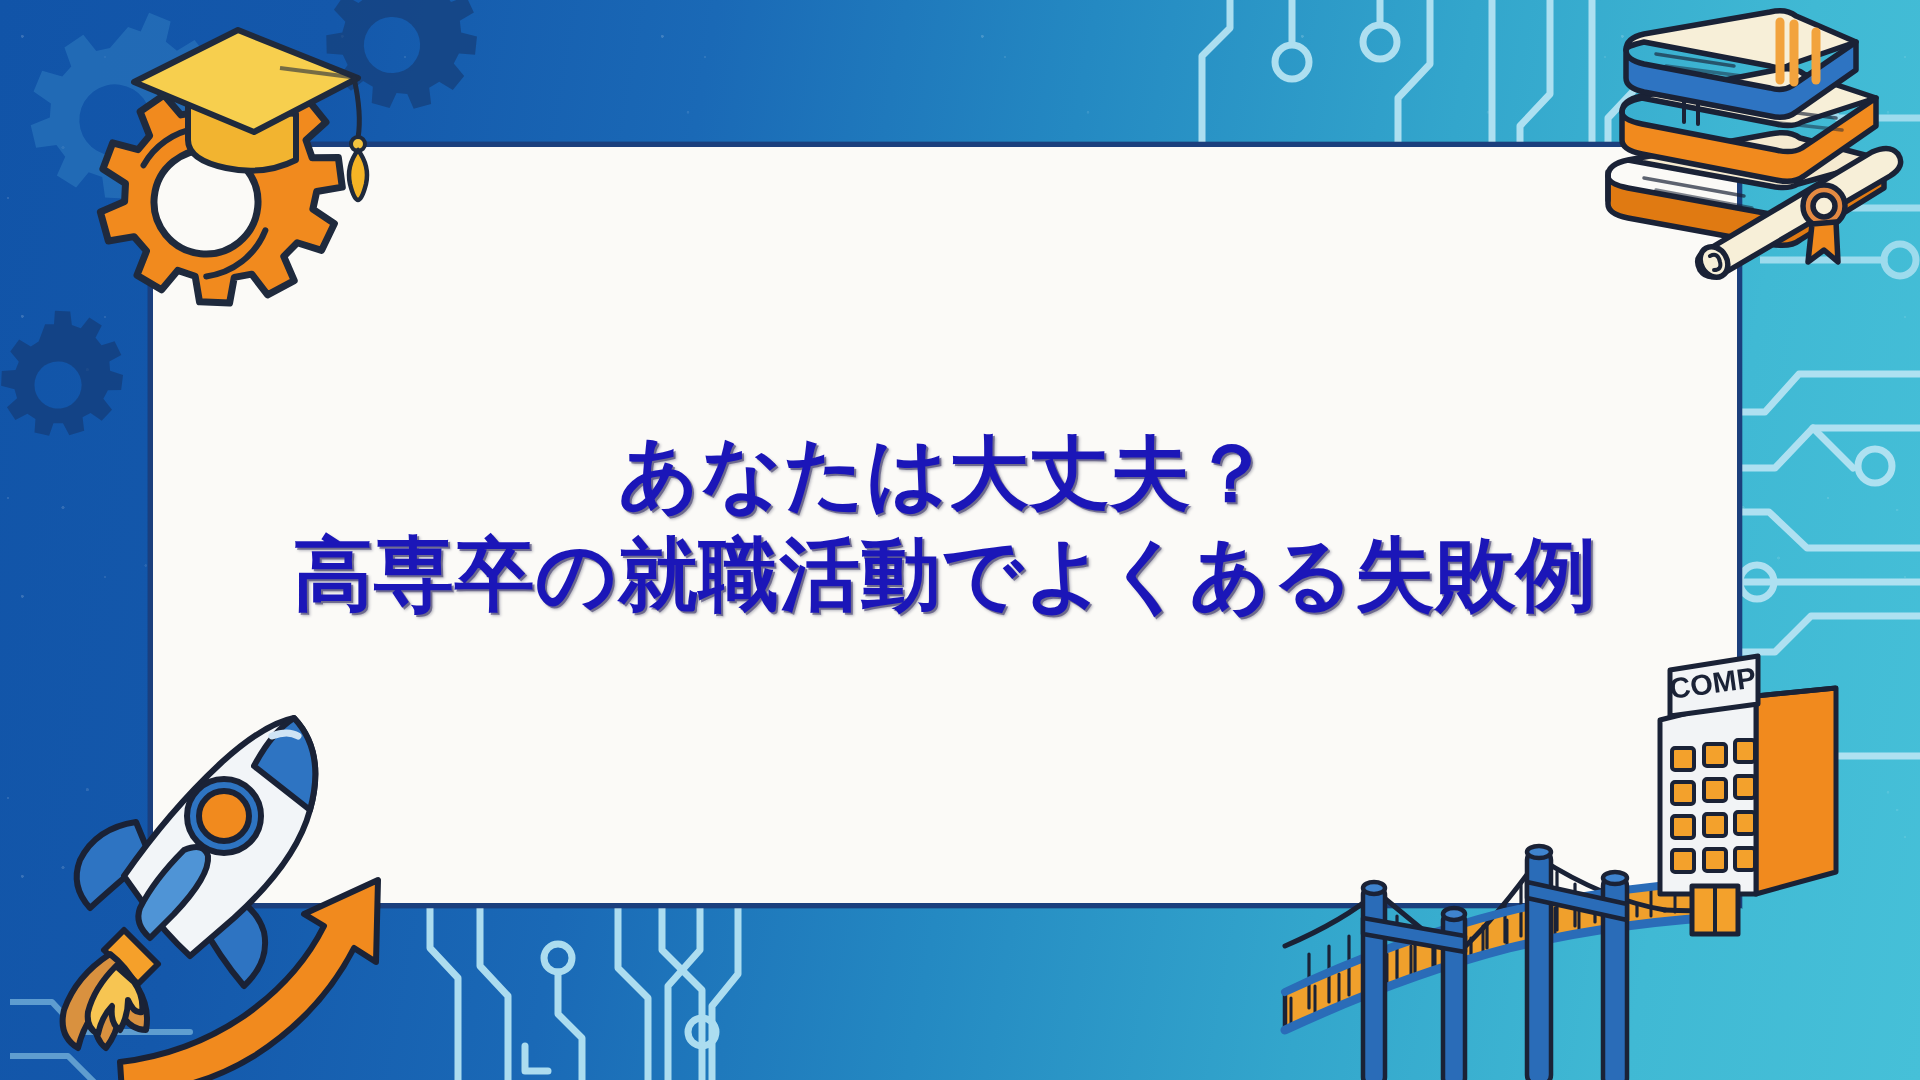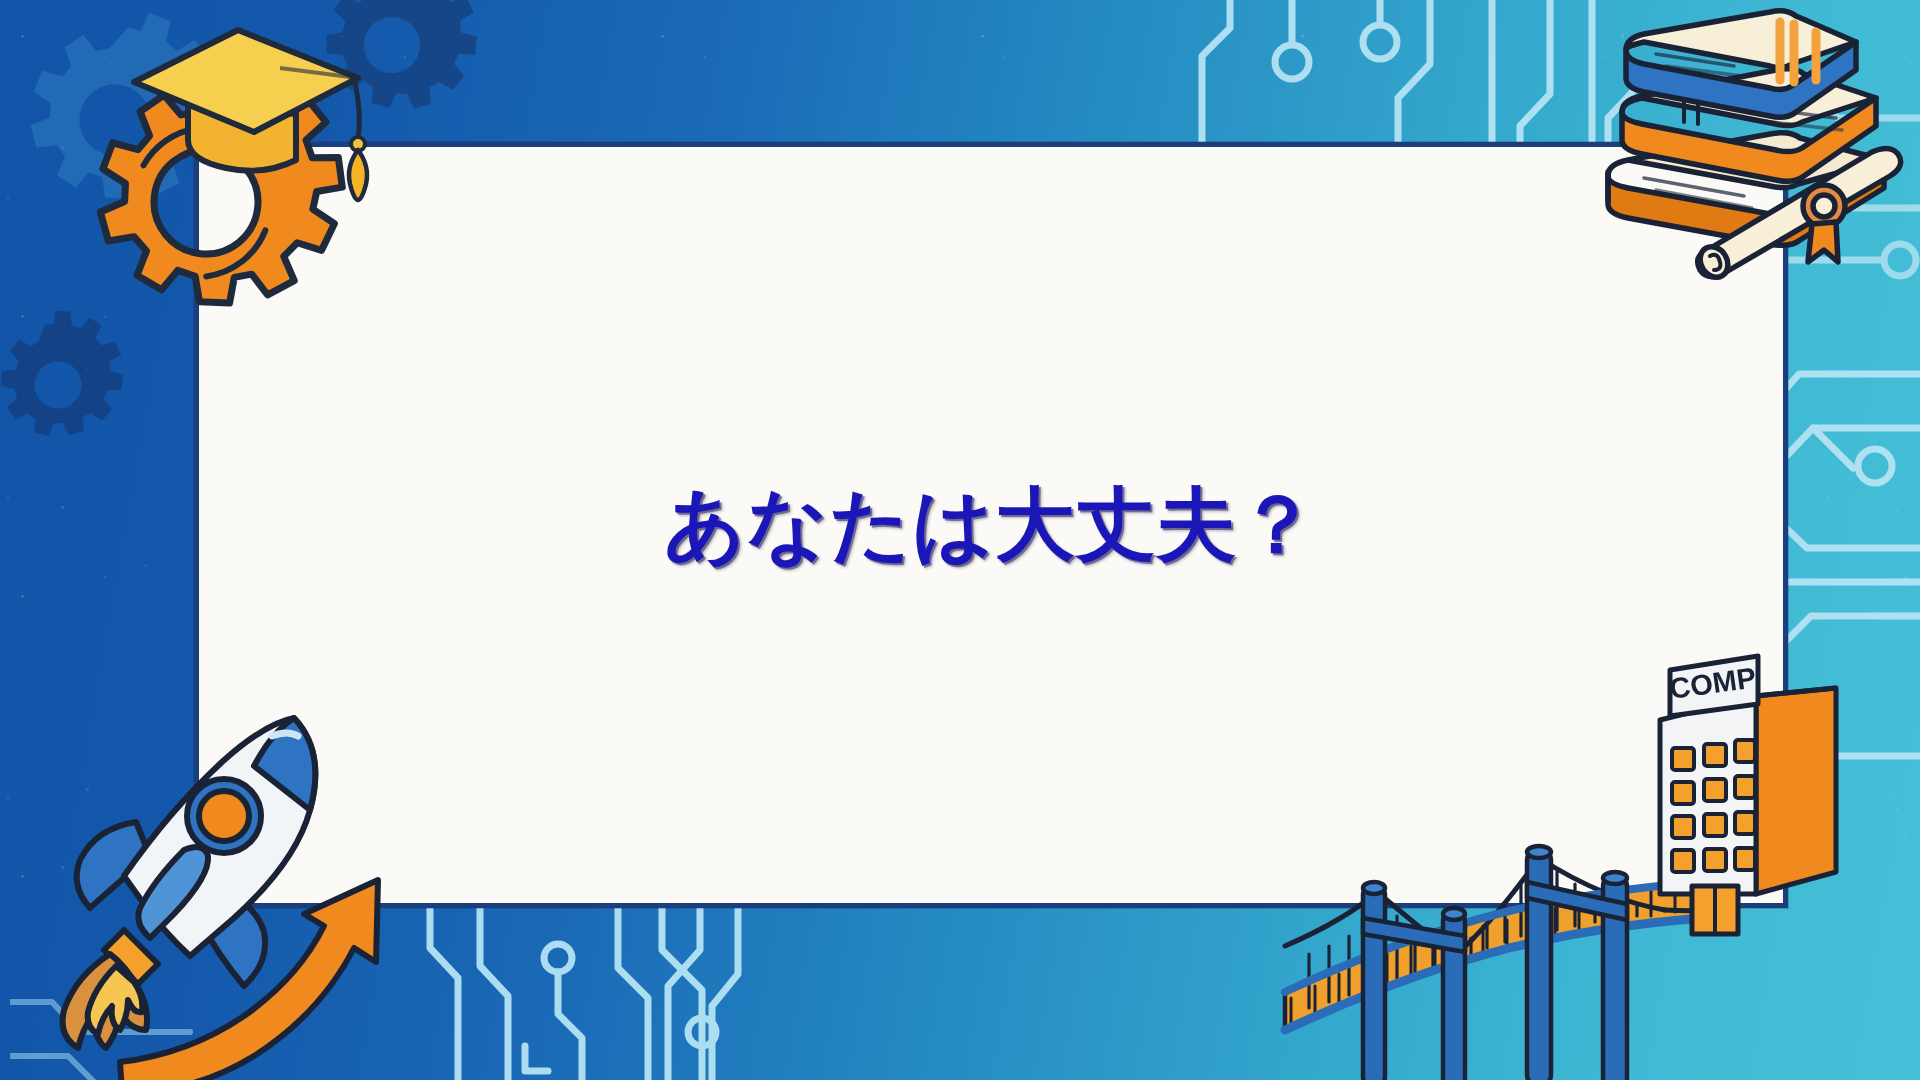--- a/index.html
+++ b/index.html
@@ -56,21 +56,20 @@
   .ghost-gears { position:absolute; left:-40px; top:-30px; width:520px; height:480px; }
 
   
   .card {
     position:absolute;
     left:148px; top:142px;
     width:1594px; height:766px;
     background:#fbfaf7;
     border:5px solid #1b3f7d;
     box-shadow:0 0 0 1px rgba(20,40,90,.25);
-    margin-left:46px;
   }
 
   .card-inner {
     position:absolute; inset:0;
     display:flex; flex-direction:column;
     align-items:center; justify-content:center;
     padding:0 80px;
   }
 
   .title-block { text-align:center; width:100%; }
@@ -202,20 +201,21 @@
         <circle cx="140" cy="200" r="16"></circle>
         <path d="M-10 200 L124 200"></path>
       </g>
     </svg>
   </div>
 
   <div class="card">
     <div class="card-inner">
       <div class="title-block">
         <div class="title-line l1">あなたは大丈夫？</div>
+        <div class="title-line l2">高専卒の就職活動でよくある失敗例</div>
       </div>
     </div>
   </div>
 
   <div class="deco" id="deco-gradcap-gear">
     <svg viewBox="0 0 370 320" xmlns="http://www.w3.org/2000/svg">
       <defs>
         <mask id="bigGearHole">
           <rect x="-200" y="-200" width="400" height="400" fill="#fff"></rect>
           <circle r="52" fill="#000"></circle>

